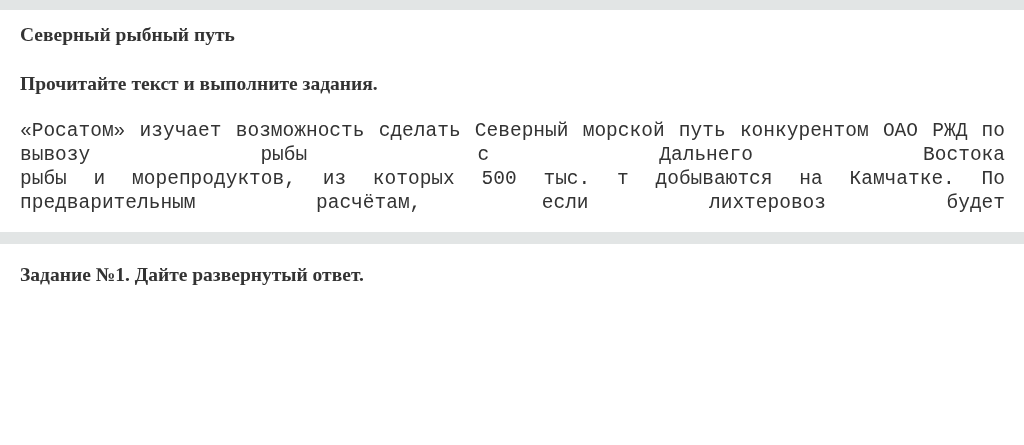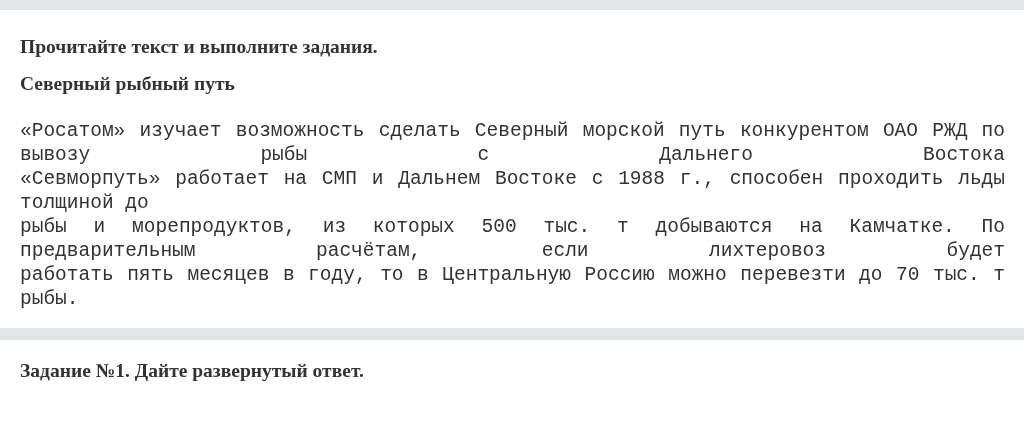--- a/index.html
+++ b/index.html
@@ -41,29 +41,27 @@
   .line.stretch{
     text-align-last:justify;
   }
 </style>
 </head>
 <body>
 
 <div class="hbar top"></div>
 
 <div class="content">
+  <div class="bold-heading text-title">Северный рыбный путь</div>
+
   <div class="bold-heading instruction-heading">Прочитайте текст и выполните задания.</div>
-
-  <div class="bold-heading text-title">Северный рыбный путь</div>
 
   <div class="reading-text">
     <div class="line stretch">«Росатом» изучает возможность сделать Северный морской путь конкурентом ОАО РЖД по вывозу рыбы с Дальнего Востока</div>
-    <div class="line">«Севморпуть» работает на СМП и Дальнем Востоке с 1988 г., способен проходить льды толщиной до</div>
     <div class="line stretch">рыбы и морепродуктов, из которых 500 тыс. т добываются на Камчатке. По предварительным расчётам, если лихтеровоз будет</div>
-    <div class="line">работать пять месяцев в году, то в Центральную Россию можно перевезти до 70 тыс. т рыбы.</div>
   </div>
 </div>
 
 <div class="hbar divider"></div>
 
 <div class="content">
   <div class="bold-heading task-heading">Задание №1. Дайте развернутый ответ.</div>
 
 </div>
 

